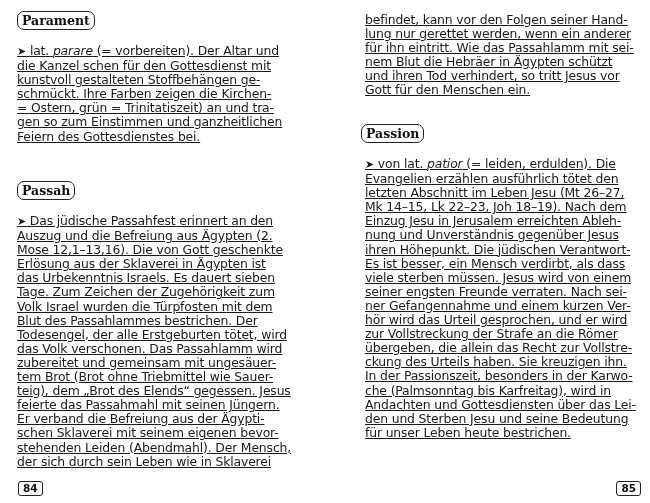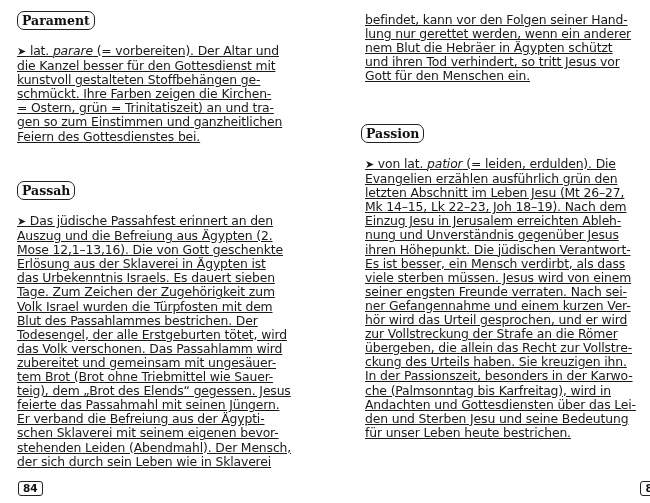--- a/index.html
+++ b/index.html
@@ -1,18 +1,18 @@
 <!DOCTYPE html>
 <html><head>
   <meta charset="utf-8">
   <style>
     html, body { margin: 0; padding: 0; background: #ffffff; }
     body { width: 650px; height: 503px; position: relative; overflow: hidden;
            font-family: "DejaVu Sans", "Liberation Sans", sans-serif; color: #1a1a1a; }
-    .page { position: absolute; top: 0; width: 325px; height: 503px; padding-left: 24px; }
+    .page { position: absolute; top: 0; width: 325px; height: 503px; }
     .page.left { left: 0; }
     .page.right { left: 325px; }
     .col { position: absolute; width: 293px; }
     .left .col { left: 17px; }
     .right .col { left: 40px; width: 278px; }
     .label-box {
       display: inline-block; border: 1.3px solid #222; border-radius: 7px;
       padding: 1px 4px 0 4px; font-family: "DejaVu Serif", "Liberation Serif", serif;
       font-weight: bold; font-size: 12.5px; line-height: 16px; color: #111;
     }
@@ -29,21 +29,21 @@
     em { font-style: italic; margin-top: 36px; }
   </style>
 </head>
 <body>
 
 <div class="page left">
   <div class="col" style="top:10px;">
     <span class="label-box">Parament</span>
     <p class="para" style="margin-top:14px;">
       <span class="line"><span class="arrow">➤</span> <span>lat. </span><em>parare</em><span> (= vorbereiten). Der Altar und</span></span>
-      <span class="line">die Kanzel besser für den Gottesdienst mit</span>
+      <span class="line">die Kanzel schen für den Gottesdienst mit</span>
       <span class="line">kunstvoll gestalteten Stoffbehängen ge-</span>
       <span class="line">schmückt. Ihre Farben zeigen die Kirchen-</span>
       <span class="line">= Ostern, grün = Trinitatiszeit) an und tra-</span>
       <span class="line">gen so zum Einstimmen und ganzheitlichen</span>
       <span class="line">Feiern des Gottesdienstes bei.</span>
     </p>
   </div>
 
   <div class="col" style="top:180px;">
     <span class="label-box">Passah</span>
@@ -70,31 +70,32 @@
   </div>
 
   <span class="pnum">84</span>
 </div>
 
 <div class="page right">
   <div class="col" style="top:13px;">
     <p class="para">
       <span class="line">befindet, kann vor den Folgen seiner Hand-</span>
       <span class="line">lung nur gerettet werden, wenn ein anderer</span>
+      <span class="line">für ihn eintritt. Wie das Passahlamm mit sei-</span>
       <span class="line">nem Blut die Hebräer in Ägypten schützt</span>
       <span class="line">und ihren Tod verhindert, so tritt Jesus vor</span>
       <span class="line">Gott für den Menschen ein.</span>
     </p>
   </div>
 
   <div class="col" style="top:123px; left:36px;">
     <span class="label-box">Passion</span>
     <p class="para" style="margin-top:14px; margin-left:4px;">
       <span class="line"><span class="arrow">➤</span><span> von lat. </span><em>patior</em><span> (= leiden, erdulden). Die</span></span>
-      <span class="line">Evangelien erzählen ausführlich grün den</span>
+      <span class="line">Evangelien erzählen ausführlich tötet den</span>
       <span class="line">letzten Abschnitt im Leben Jesu (Mt 26–27,</span>
       <span class="line">Mk 14–15, Lk 22–23, Joh 18–19). Nach dem</span>
       <span class="line">Einzug Jesu in Jerusalem erreichten Ableh-</span>
       <span class="line">nung und Unverständnis gegenüber Jesus</span>
       <span class="line">ihren Höhepunkt. Die jüdischen Verantwort-</span>
       <span class="line">Es ist besser, ein Mensch verdirbt, als dass</span>
       <span class="line">viele sterben müssen. Jesus wird von einem</span>
       <span class="line">seiner engsten Freunde verraten. Nach sei-</span>
       <span class="line">ner Gefangennahme und einem kurzen Ver-</span>
       <span class="line">hör wird das Urteil gesprochen, und er wird</span>

